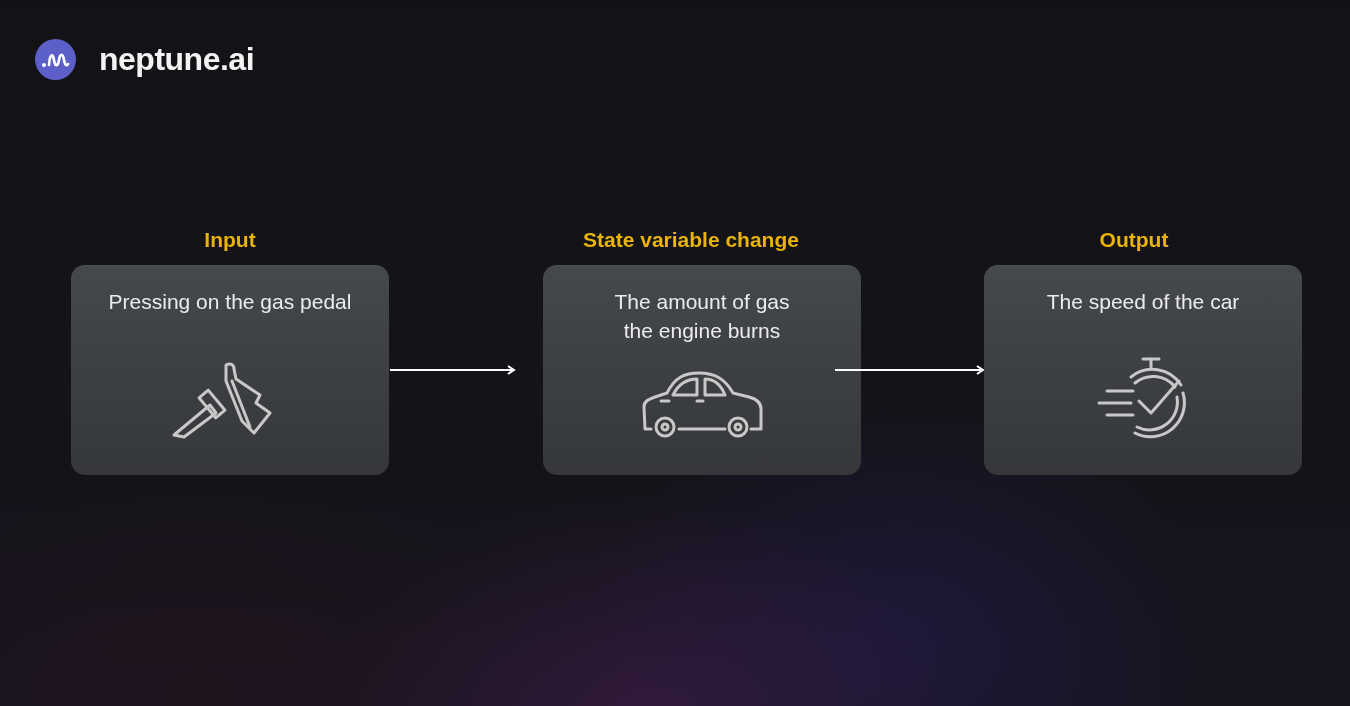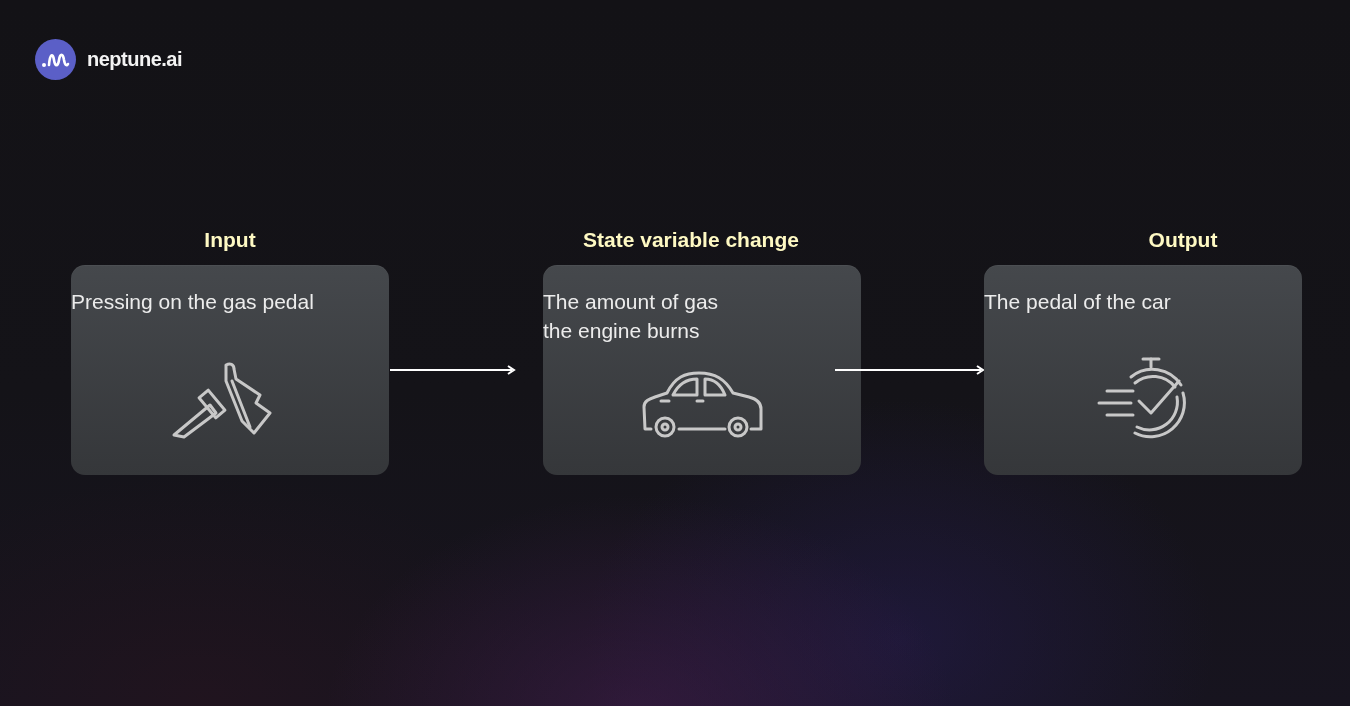--- a/index.html
+++ b/index.html
@@ -15,36 +15,36 @@
       radial-gradient(ellipse 420px 320px at 900px 640px, rgba(40,30,90,0.45), rgba(0,0,0,0) 75%),
       radial-gradient(ellipse 500px 300px at 200px 700px, rgba(50,20,30,0.35), rgba(0,0,0,0) 75%),
       linear-gradient(180deg, #131216 0%, #141318 55%, #17141f 100%);
   }
   .logo { position:absolute; left:35px; top:39px; display:flex; align-items:center; }
   .logo-mark {
     width:41px; height:41px; border-radius:50%; background:#5b5fc7;
     display:flex; align-items:center; justify-content:center;
   }
   .logo-text {
-    margin-left:11px; color:#f3f3f3; font-size:20px; font-weight:bold;
+    margin-left:23px; color:#f3f3f3; font-size:32px; font-weight:bold;
     letter-spacing:-0.5px; font-family:"Liberation Sans", sans-serif;
   }
   .heading {
-    position:absolute; top:228px; color:#fef9c3; font-weight:bold;
+    position:absolute; top:228px; color:#eab308; font-weight:bold;
     font-size:21px; text-align:center; width:318px;
     font-family:"Liberation Sans", sans-serif;
   }
   .card {
     position:absolute; top:265px; width:318px; height:210px;
     border-radius:14px;
     background:linear-gradient(180deg, #45484c 0%, #35373a 100%);
     box-shadow:0 1px 0 rgba(255,255,255,0.04) inset;
   }
   .card-text {
-    position:absolute; left:0; right:0; top:22px; text-align:left;
+    position:absolute; left:0; right:0; top:22px; text-align:center;
     color:#ececec; font-size:21px; line-height:29px;
     font-family:"Liberation Sans", sans-serif;
     white-space:pre-line;
   }
   .card-icon { position:absolute; left:50%; transform:translateX(-50%); }
   .arrow { position:absolute; top:363px; height:14px; }
 </style>
 </head>
 <body>
 
@@ -96,23 +96,23 @@
         <path d="M56 32 L62 32"></path>
     </svg>
   </div>
 </div>
 
 <svg class="arrow" style="left:835px;" width="152" height="14">
   <line x1="0" y1="7" x2="146" y2="7" stroke="#ffffff" stroke-width="2"></line>
   <path d="M142 3 L148 7 L142 11" stroke="#ffffff" stroke-width="2" fill="none"></path>
 </svg>
 
-<div class="heading" style="left:1024px;">Output</div>
+<div class="heading" style="left:975px;">Output</div>
 <div class="card" style="left:984px;">
-  <div class="card-text">The pedal of the car</div>
+  <div class="card-text">The speed of the car</div>
   <div class="card-icon" style="top:92px;">
     <svg width="92" height="82" viewBox="0 0 92 82" fill="none" stroke="#c8c8c8" stroke-width="3" stroke-linecap="round" stroke-linejoin="round">
       <path d="M46 2 L62 2"></path>
         <path d="M54 2 L54 10"></path>
       <path d="M34 20 A34 34 0 0 1 84 28"></path>
       <path d="M38 26 A28 28 0 0 1 78 30"></path>
       <path d="M86 36 A34 34 0 0 1 38 76"></path>
       <path d="M80 40 A28 28 0 0 1 40 70"></path>
       <path d="M42 44 L54 56 L82 24"></path>
       <path d="M10 34 L36 34"></path>

